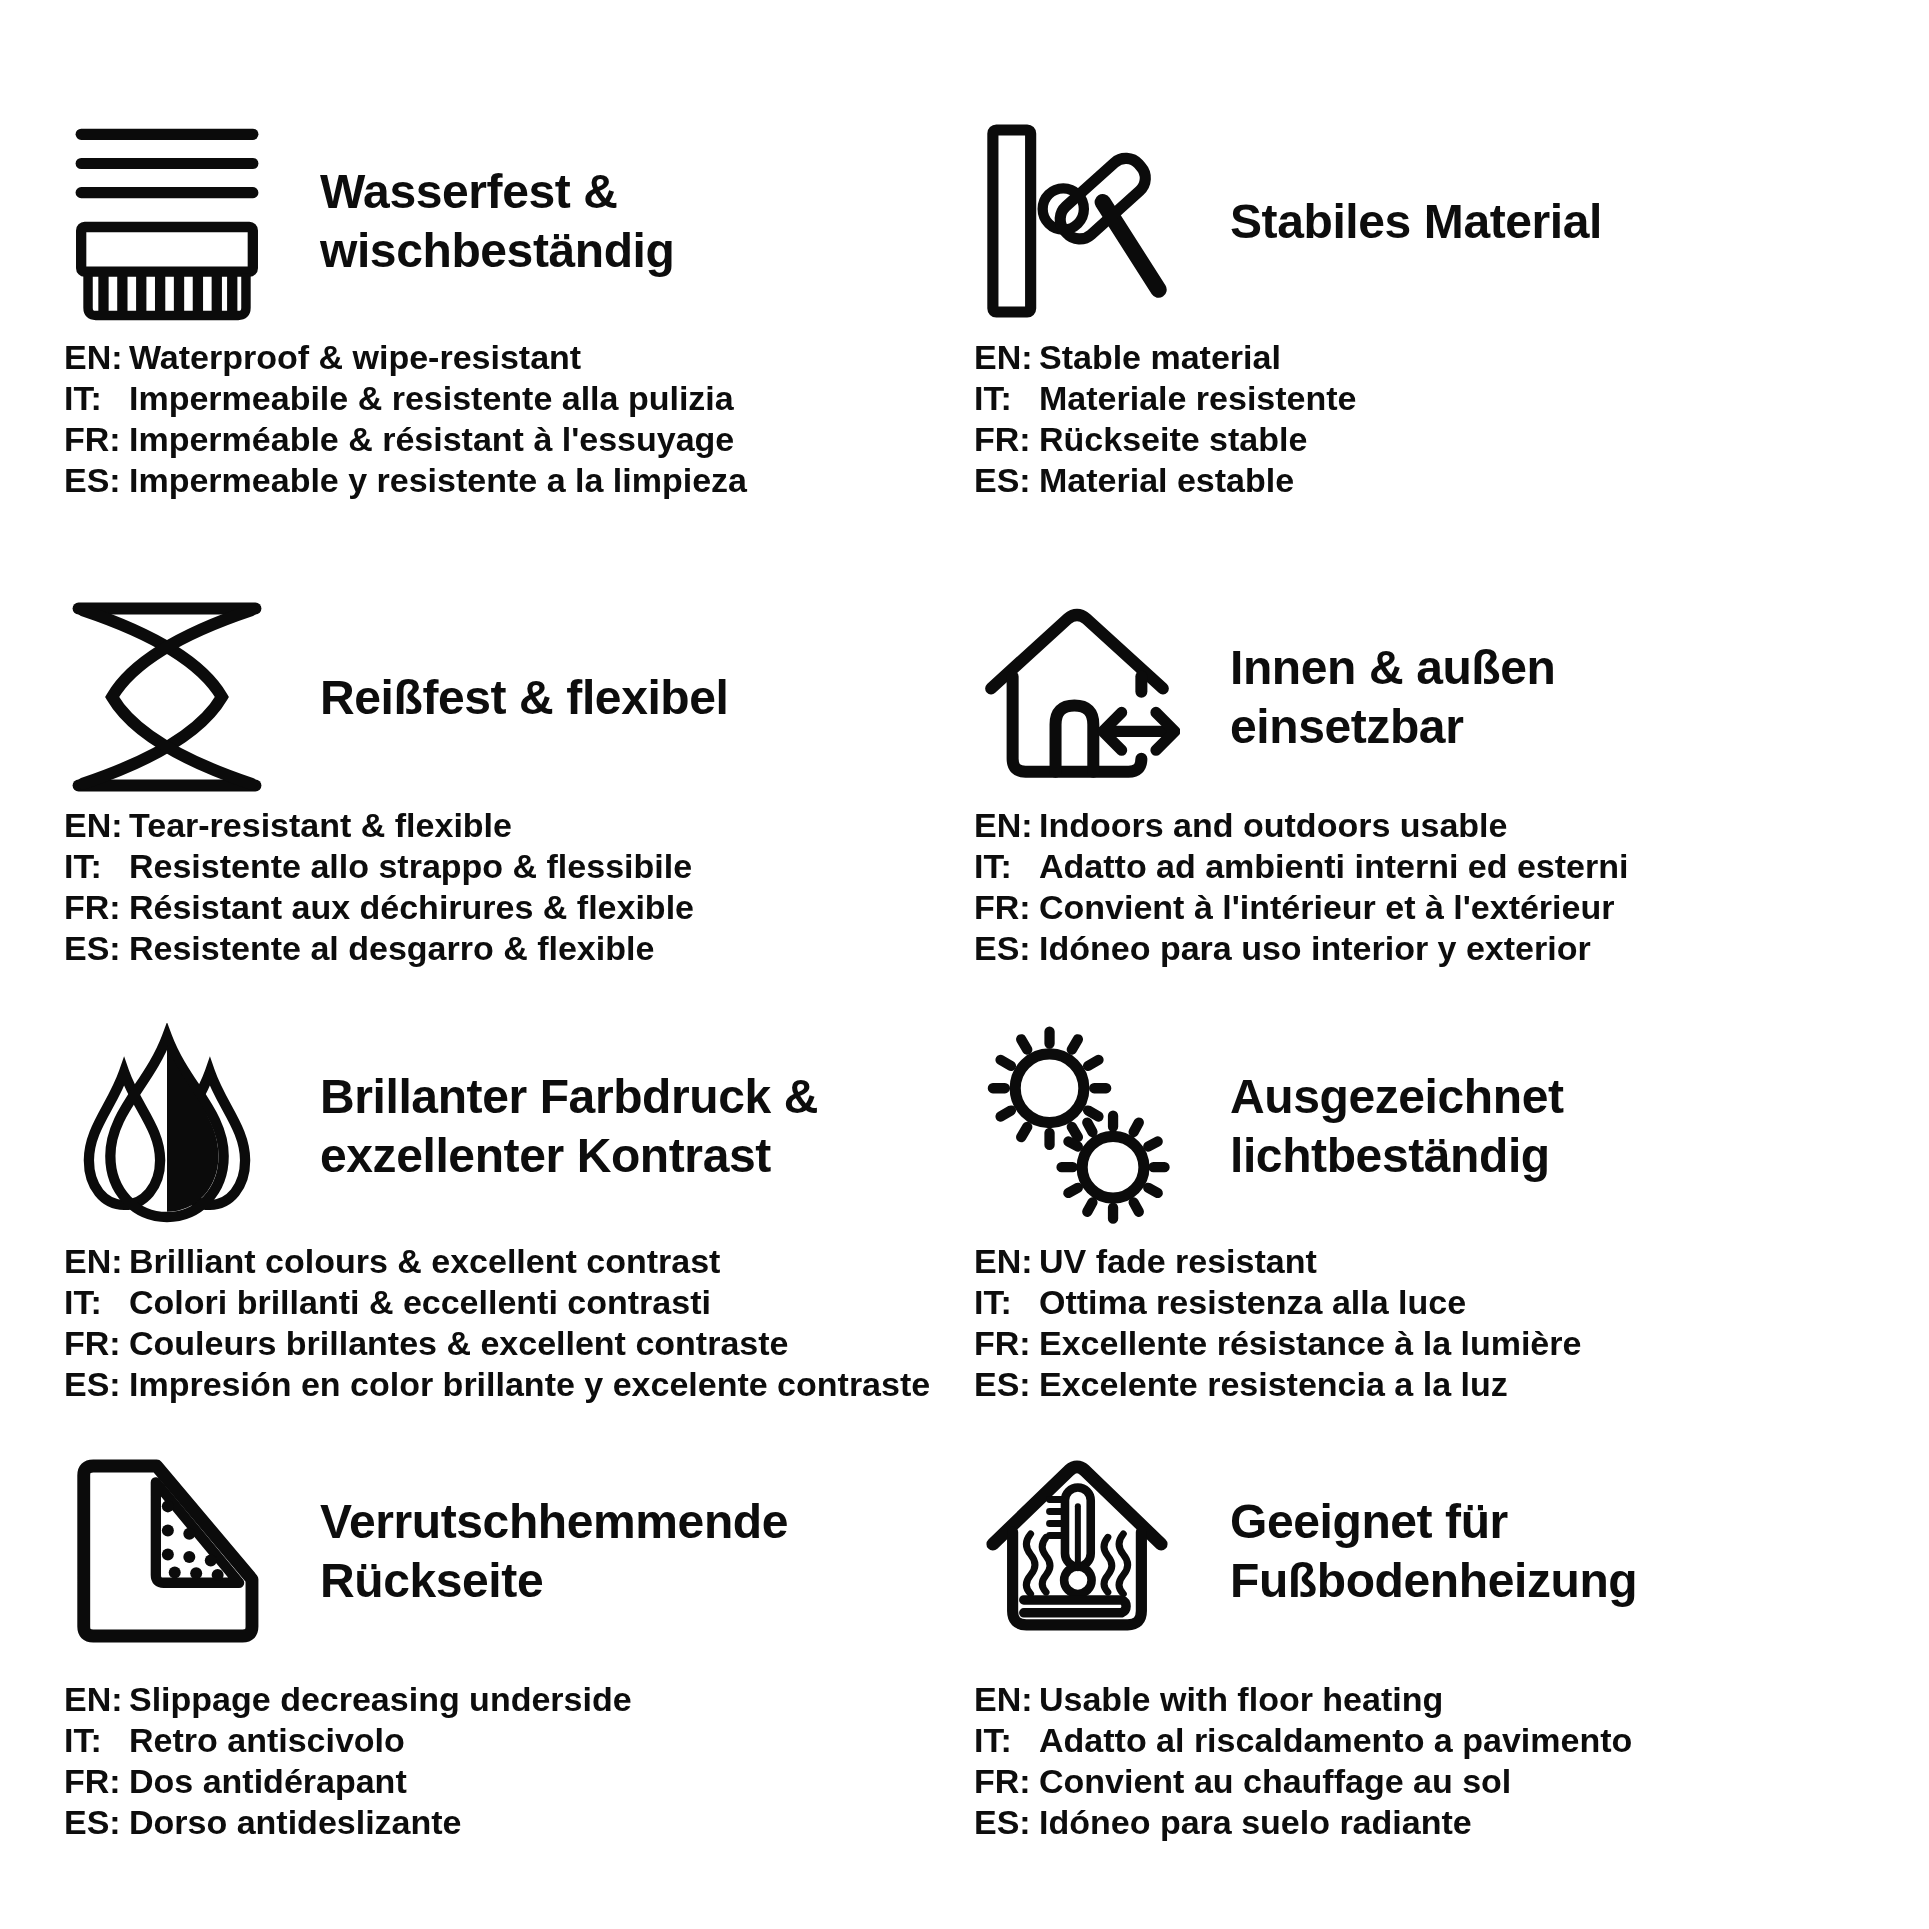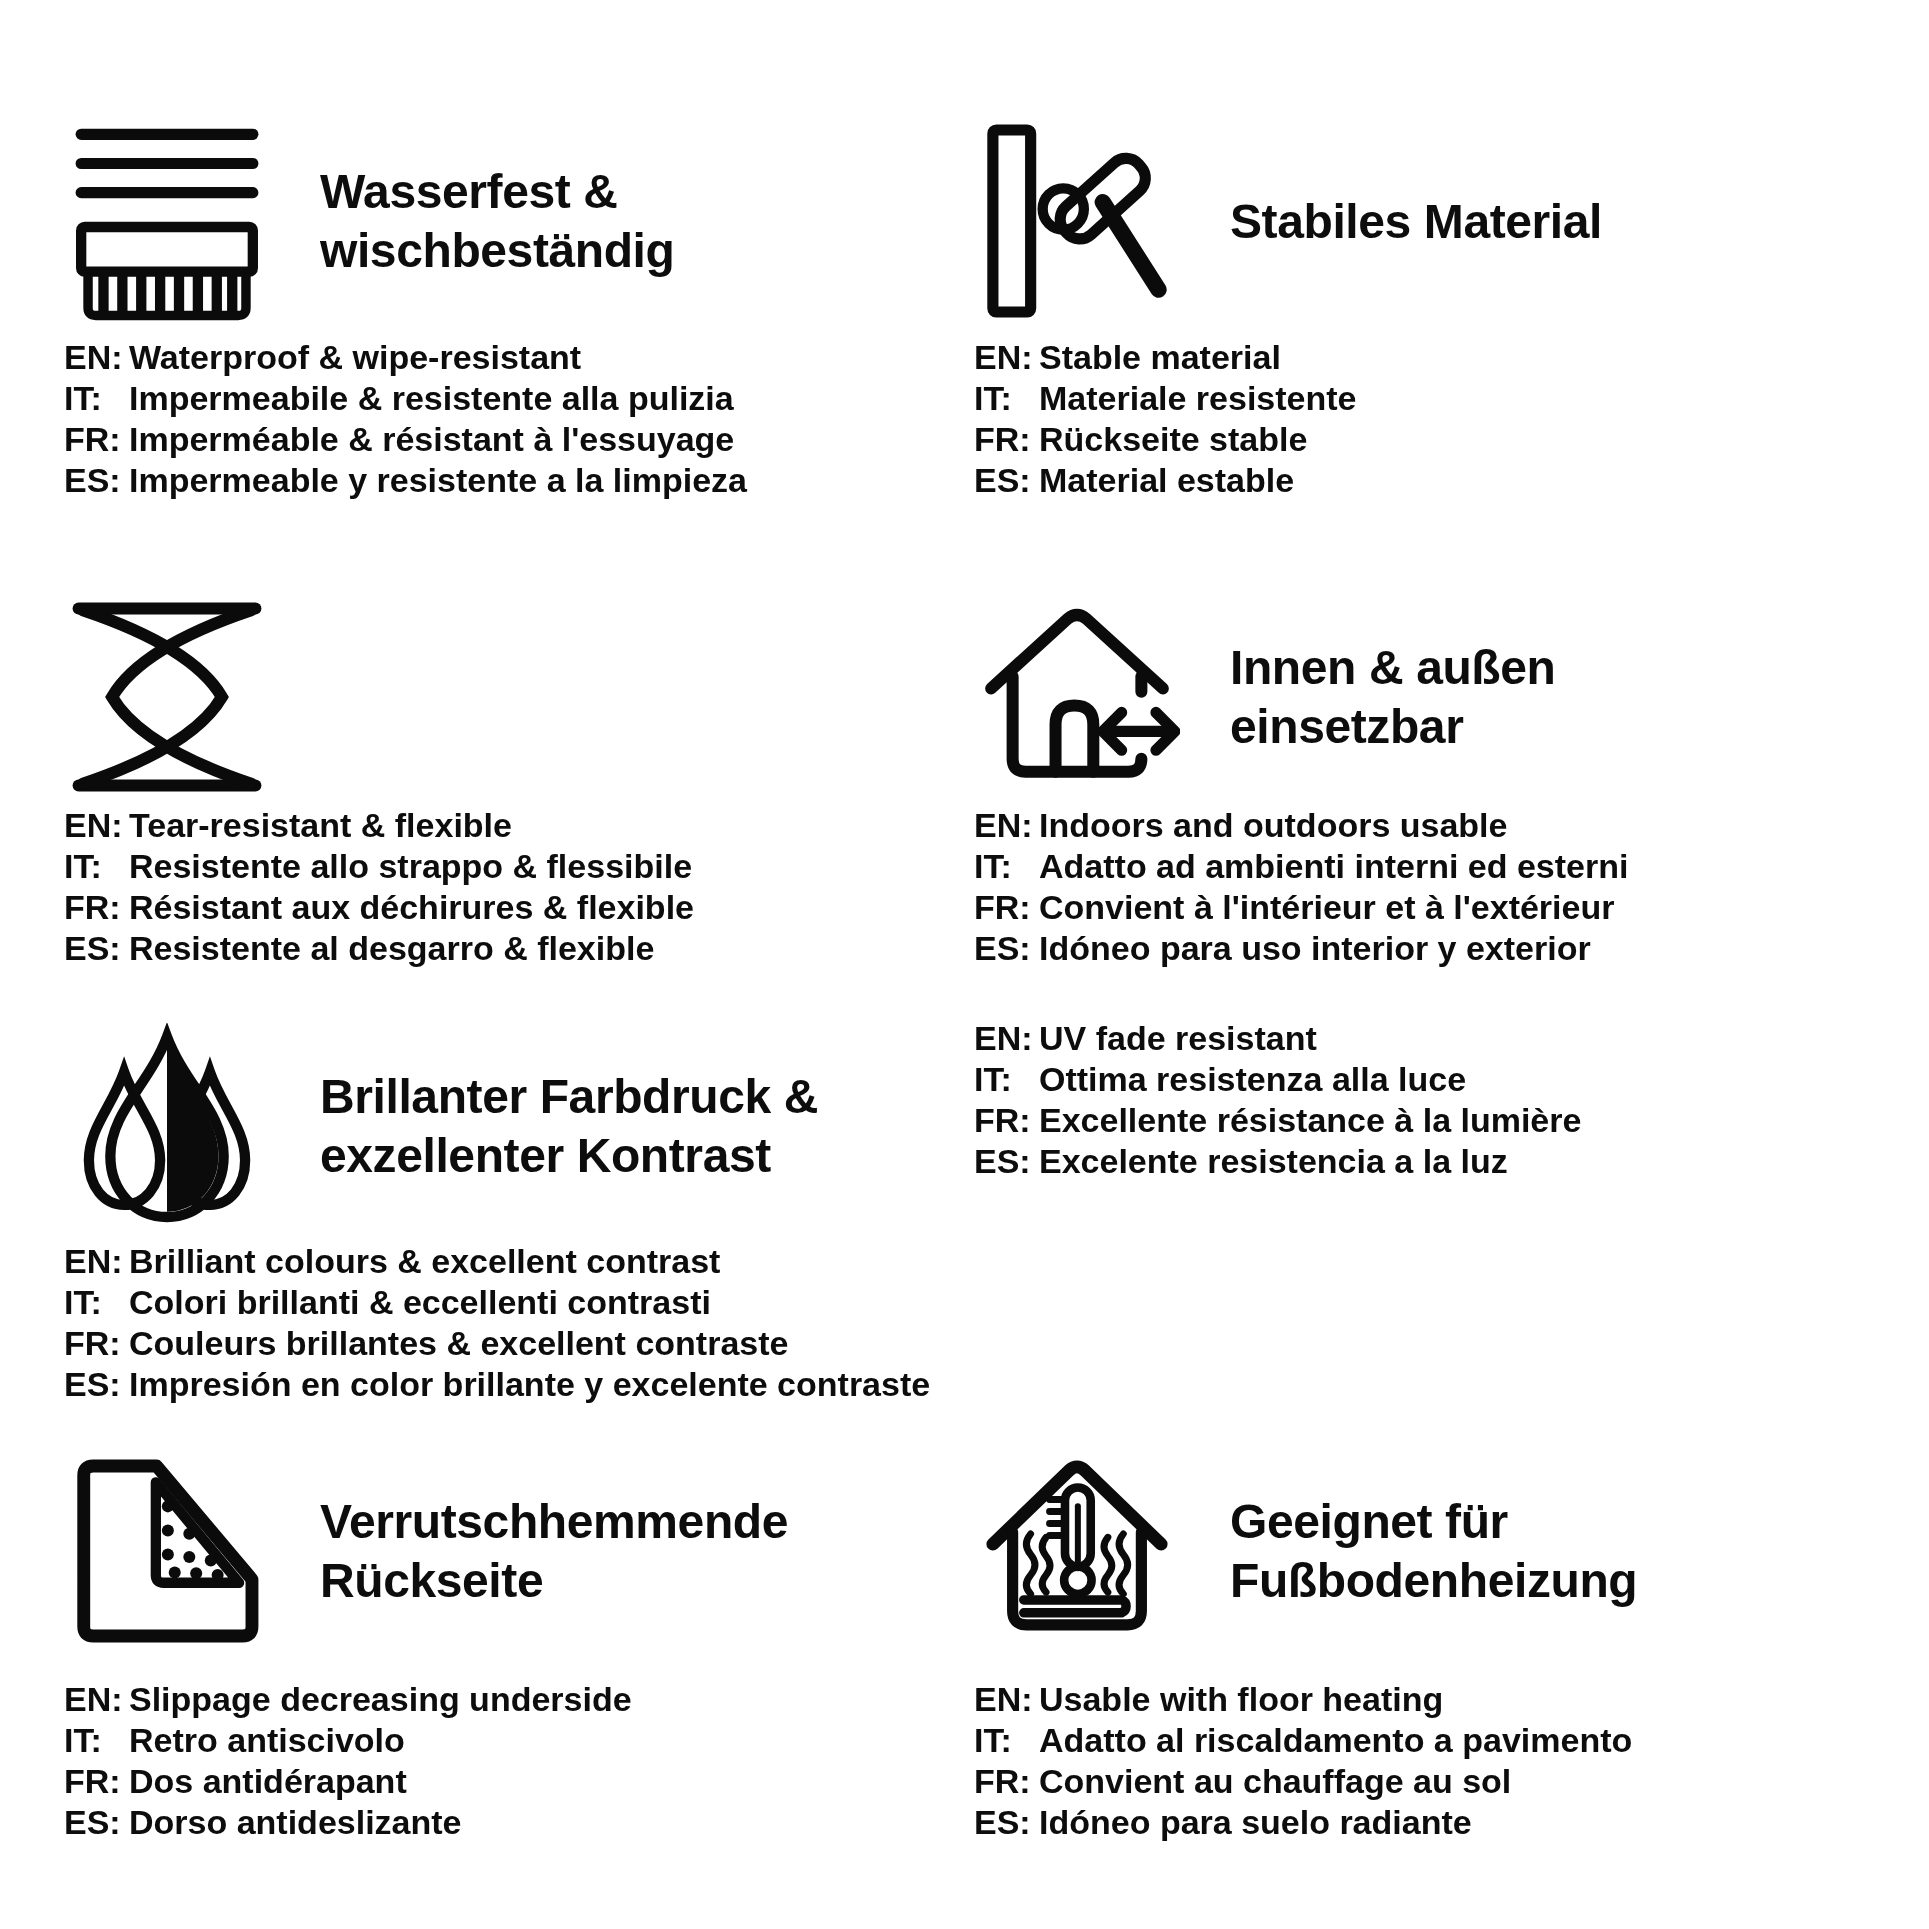--- a/index.html
+++ b/index.html
@@ -121,20 +121,24 @@
       <div class="icon-box">
         <svg viewBox="0 0 240 240">
           <g class="ic" stroke-width="14" stroke-linecap="round">
             <path d="M17 17 H223"></path>
             <path d="M17 223 H223"></path>
             <path d="M22 19 Q150 62 184 120 Q150 178 22 221"></path>
             <path d="M218 19 Q90 62 56 120 Q90 178 218 221"></path>
           </g>
         </svg>
       </div>
+      <h2 class="title">
+        <span class="tl">Reißfest &amp; flexibel</span>
+        <span class="tl"></span>
+      </h2>
     </div>
     <div class="translations">
       <div class="trow">
           <span class="lang">EN:</span>
           <span class="txt">Tear-resistant &amp; flexible</span>
         </div>
       <div class="trow">
           <span class="lang">IT:</span>
           <span class="txt">Resistente allo strappo &amp; flessibile</span>
         </div>
@@ -220,20 +224,42 @@
           <span class="txt">Couleurs brillantes &amp; excellent contraste</span>
         </div>
       <div class="trow">
           <span class="lang">ES:</span>
           <span class="txt">Impresión en color brillante y excelente contraste</span>
         </div>
     </div>
   </section>
 
   <section class="feature r3">
+    <div class="feature-head">
+      <div class="icon-box">
+        <svg viewBox="0 0 240 240">
+          <g transform="translate(88,76)">
+            <circle class="ic" r="40" stroke-width="13"></circle>
+            <g class="ic" stroke-width="12" stroke-linecap="round">
+              <path d="M52 0 L66 0 M45 26 L57 33 M26 45 L33 57 M0 52 L0 66 M-26 45 L-33 57 M-45 26 L-57 33 M-52 0 L-66 0 M-45 -26 L-57 -33 M-26 -45 L-33 -57 M0 -52 L0 -66 M26 -45 L33 -57 M45 -26 L57 -33"></path>
+            </g>
+          </g>
+          <g transform="translate(162,168)">
+            <circle class="ic" r="36" stroke-width="13"></circle>
+            <g class="ic" stroke-width="12" stroke-linecap="round">
+              <path d="M47 0 L60 0 M41 24 L52 30 M24 41 L30 52 M0 47 L0 60 M-24 41 L-30 52 M-41 24 L-52 30 M-47 0 L-60 0 M-41 -24 L-52 -30 M-24 -41 L-30 -52 M0 -47 L0 -60 M24 -41 L30 -52 M41 -24 L52 -30"></path>
+            </g>
+          </g>
+        </svg>
+      </div>
+      <h2 class="title">
+        <span class="tl">Ausgezeichnet</span>
+        <span class="tl">lichtbeständig</span>
+      </h2>
+    </div>
     <div class="translations">
       <div class="trow">
           <span class="lang">EN:</span>
           <span class="txt">UV fade resistant</span>
         </div>
       <div class="trow">
           <span class="lang">IT:</span>
           <span class="txt">Ottima resistenza alla luce</span>
         </div>
       <div class="trow">

